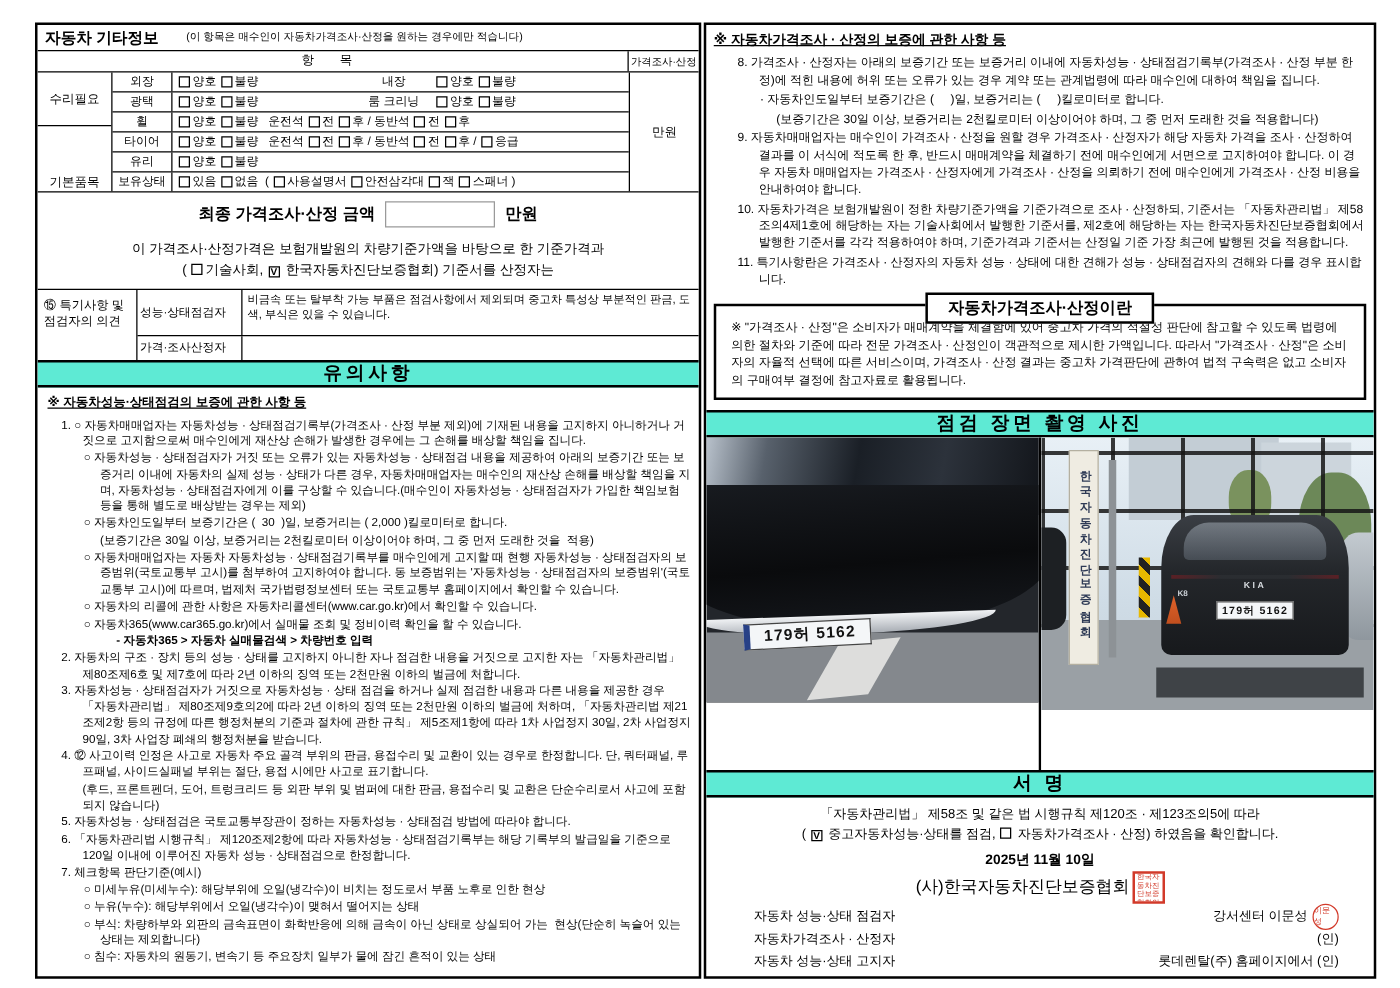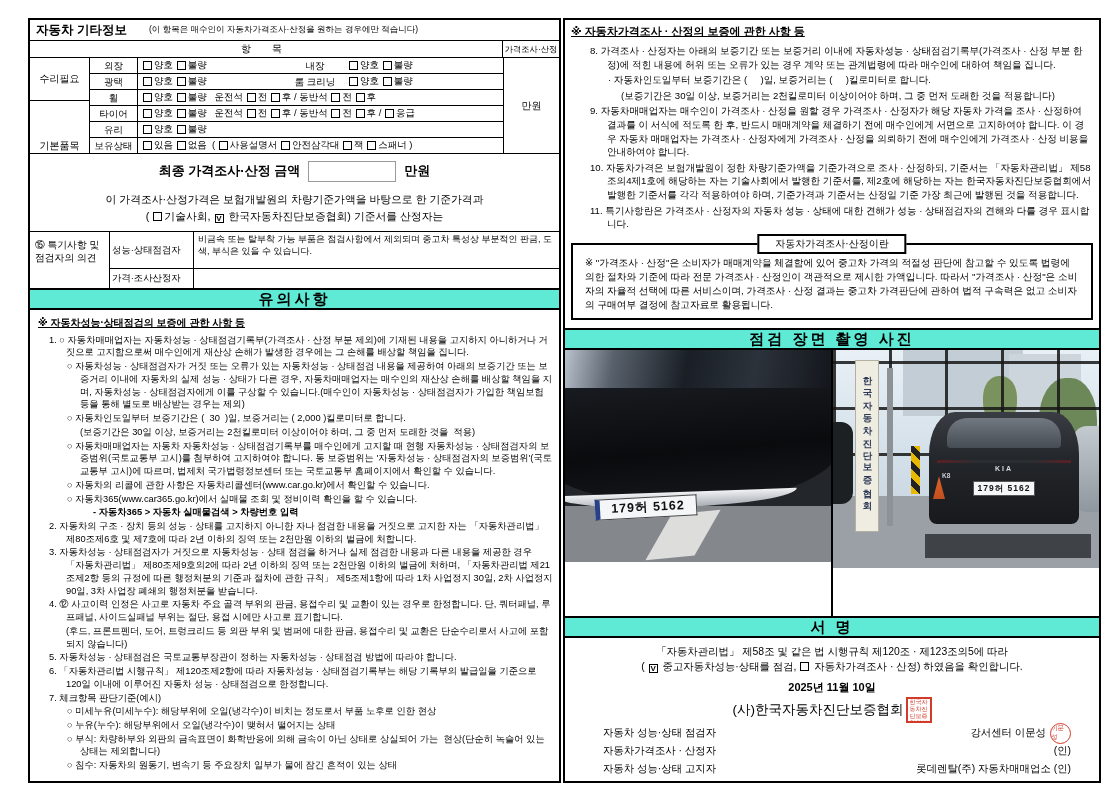--- a/index.html
+++ b/index.html
@@ -57,21 +57,21 @@
   .n2c { padding-left:44px; }
   .n3 { padding-left:57px;font-weight:bold; }
 
   
   .rp-title { font-weight:bold; text-decoration:underline; font-size:11px; padding:4px 0 3px 6px; }
   .rp-items { padding:2px 8px 0 12px; font-size:9.6px; line-height:1.42; }
   .rp-items .nl { margin-bottom:2px; }
   .price-box { margin:12px 6px 8px 6px; border:2px solid #000; position:relative; padding:11px 12px 6px 12px;
     font-size:9.7px; line-height:1.45; }
   .pb-title { position:absolute; top:-11px; left:50%; transform:translateX(-50%); background:#fff;
-    border:2px solid #000; padding:1px 16px; font-weight:normal; font-size:10px; white-space:nowrap; }
+    border:2px solid #000; padding:1px 16px; font-weight:bold; font-size:13px; white-space:nowrap; }
   .pb-text { white-space:pre-wrap; }
 
   .photos { display:flex; height:266px; }
   .photo-cell { flex:1; position:relative; overflow:hidden; border-right:2px solid #000; background:#fff; }
   .photo-cell:last-child { border-right:0; }
   .photo { position:absolute; top:0; left:0; right:0; overflow:hidden; }
   .ph-front { height:212px; background:#23262b; }
   .pf-glare { position:absolute; top:0; left:0; right:0; height:62px;
     background:linear-gradient(100deg,#b9c2cc 0%,#58616c 18%,#1a1f26 45%,#2c323b 70%,#12151a 100%); }
   .pf-body { position:absolute; top:38px; left:-22px; right:-12px; height:112px;
@@ -384,19 +384,19 @@
           <span>강서센터 이문성</span>
           <span class="seal-circle">이문성</span>
         </span>
       </div>
       <div class="sg-row">
         <span>자동차가격조사 · 산정자</span>
         <span>(인)</span>
       </div>
       <div class="sg-row">
         <span>자동차 성능·상태 고지자</span>
-        <span>롯데렌탈(주) 자동차매매업소  (인)</span>
+        <span>롯데렌탈(주) 홈페이지에서  (인)</span>
       </div>
       <div class="sg-confirm"><span class="cbl">본인은 위 자동차성능 · 상태점검기록부( </span><span class="cbl"> 자동차가격조사 · 산정 선택)를 발급받은 사실을 확인합니다.</span></div>
 
     </div>
   </div>
 </div>
 
 </body></html>

